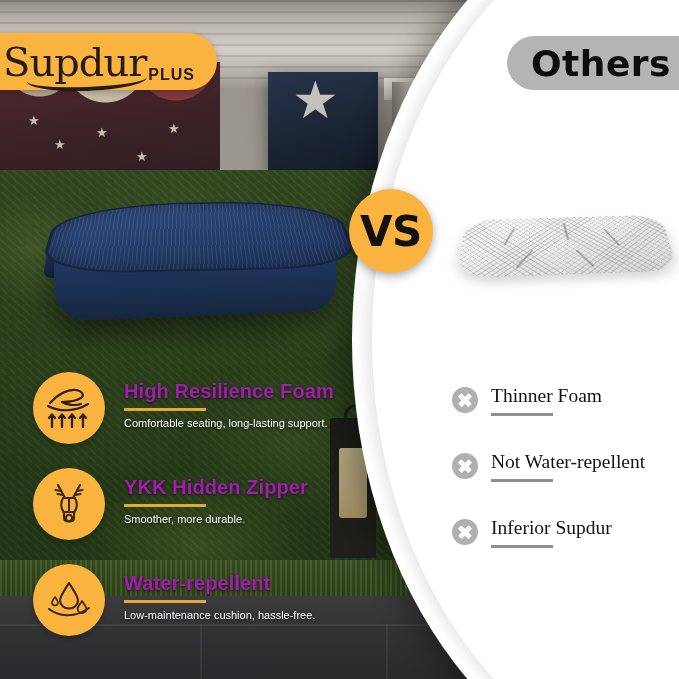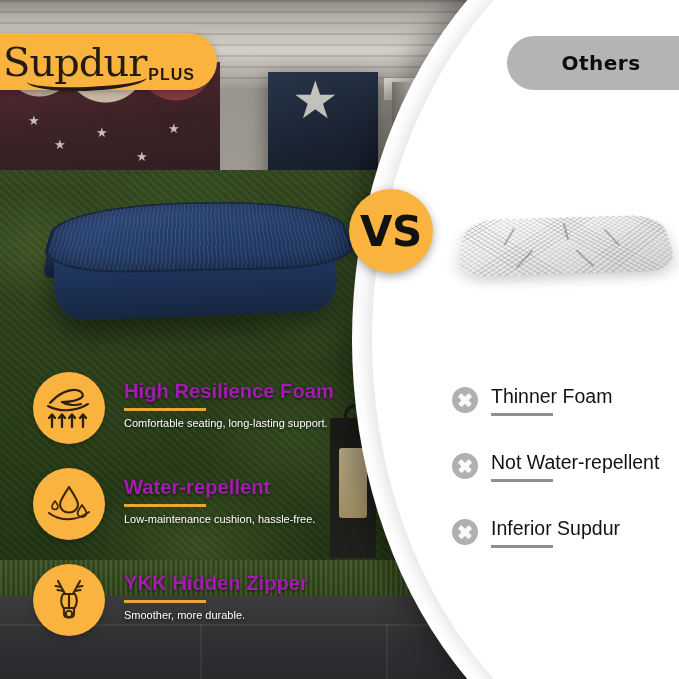--- a/index.html
+++ b/index.html
@@ -202,21 +202,21 @@
     position:absolute; right:-38px; top:36px;
     width:210px; height:54px;
     background:#b4b4b4;
     border-radius:28px 0 0 28px;
     display:flex; align-items:center; justify-content:center;
     padding-right:22px;
     box-sizing:border-box;
   }
   .others-text{
     font-family:"DejaVu Sans", sans-serif;
-    font-size:20px; font-weight:700; color:#0d0d0d;
+    font-size:36px; font-weight:700; color:#0d0d0d;
     letter-spacing:.5px;
   }
 
   
   .cushion-wrap{
     position:absolute; left:40px; top:168px;
     width:310px; height:160px;
   }
   .cushion-side{
     position:absolute; left:14px; top:52px;
@@ -335,21 +335,21 @@
   .con-icon:before,
   .con-icon:after{
     content:""; position:absolute; left:50%; top:50%;
     width:15px; height:4.5px; background:#fafafa; border-radius:1px;
     transform-origin:center;
   }
   .con-icon:before{ transform:translate(-50%,-50%) rotate(45deg); }
   .con-icon:after { transform:translate(-50%,-50%) rotate(-45deg); }
   .con-body{ margin-left:13px; }
   .con-title{
-    font-family:Liberation Sans, sans-serif;
+    font-family:Liberation Serif, serif;
     font-size:19.5px; font-weight:400; color:#131313;
     line-height:1.05;
     white-space:nowrap;
   }
   .con-rule{
     width:62px; height:2.5px; background:#8f8f8f; margin-top:7px;
   }
 
   svg { display:block; }
 </style>
@@ -455,56 +455,56 @@
       </div>
       <div class="feat-body">
         <div class="feat-title">High Resilience Foam</div>
         <div class="feat-rule"></div>
         <div class="feat-sub">Comfortable seating, long-lasting support.</div>
       </div>
     </div>
 
     <div class="feature">
       <div class="feat-icon">
-        <svg width="46" height="44" viewBox="0 0 46 44" fill="none" stroke="#3a2608" stroke-width="2.1" stroke-linecap="round" stroke-linejoin="round">
-          <path d="M23 5 C28 13, 32 18, 32 22.5 C32 27, 28 30.5, 23 30.5 C18 30.5, 14 27, 14 22.5 C14 18, 18 13, 23 5 Z"></path>
-          <path d="M36 23 C38.5 26.5, 40.5 29, 40.5 31 C40.5 33.3, 38.5 35, 36 35 C33.6 35, 31.6 33.3, 31.6 31 C31.6 29, 33.6 26.5, 36 23 Z" stroke-width="1.8"></path>
-          <path d="M9 19 C10.8 21.5, 12 23.2, 12 24.6 C12 26.3, 10.7 27.5, 9 27.5 C7.3 27.5, 6 26.3, 6 24.6 C6 23.2, 7.2 21.5, 9 19 Z" stroke-width="1.6"></path>
-          <path d="M3 31 C12 38, 28 41, 43 30"></path>
-        </svg>
-      </div>
-      <div class="feat-body">
-        <div class="feat-title">Water-repellent</div>
-        <div class="feat-rule"></div>
-        <div class="feat-sub">Low-maintenance cushion, hassle-free.</div>
-      </div>
-    </div>
-
-    <div class="feature">
-      <div class="feat-icon">
         <svg width="44" height="48" viewBox="0 0 44 48" fill="none" stroke="#3a2608" stroke-width="2.1" stroke-linecap="round" stroke-linejoin="round">
           <path d="M18 18 L11 5"></path>
             <path d="M26 18 L33 5"></path>
           <path d="M14 11 L8.5 10"></path>
             <path d="M16 15 L10.5 14"></path>
           <path d="M30 11 L35.5 10"></path>
             <path d="M28 15 L33.5 14"></path>
           <path d="M16 18 C13.5 22, 13.5 28, 16.5 32 L27.5 32 C30.5 28, 30.5 22, 28 18 Z"></path>
           <path d="M22 18 V32"></path>
           <path d="M17 32 L17 38 C17 40, 19 41.5, 22 41.5 C25 41.5, 27 40, 27 38 L27 32"></path>
           <circle cx="22" cy="38" r="3.2"></circle>
         </svg>
       </div>
       <div class="feat-body">
         <div class="feat-title">YKK Hidden Zipper</div>
         <div class="feat-rule"></div>
         <div class="feat-sub">Smoother, more durable.</div>
       </div>
     </div>
 
+    <div class="feature">
+      <div class="feat-icon">
+        <svg width="46" height="44" viewBox="0 0 46 44" fill="none" stroke="#3a2608" stroke-width="2.1" stroke-linecap="round" stroke-linejoin="round">
+          <path d="M23 5 C28 13, 32 18, 32 22.5 C32 27, 28 30.5, 23 30.5 C18 30.5, 14 27, 14 22.5 C14 18, 18 13, 23 5 Z"></path>
+          <path d="M36 23 C38.5 26.5, 40.5 29, 40.5 31 C40.5 33.3, 38.5 35, 36 35 C33.6 35, 31.6 33.3, 31.6 31 C31.6 29, 33.6 26.5, 36 23 Z" stroke-width="1.8"></path>
+          <path d="M9 19 C10.8 21.5, 12 23.2, 12 24.6 C12 26.3, 10.7 27.5, 9 27.5 C7.3 27.5, 6 26.3, 6 24.6 C6 23.2, 7.2 21.5, 9 19 Z" stroke-width="1.6"></path>
+          <path d="M3 31 C12 38, 28 41, 43 30"></path>
+        </svg>
+      </div>
+      <div class="feat-body">
+        <div class="feat-title">Water-repellent</div>
+        <div class="feat-rule"></div>
+        <div class="feat-sub">Low-maintenance cushion, hassle-free.</div>
+      </div>
+    </div>
+
   </div>
 
   <div class="cons">
 
     <div class="con">
       <div class="con-icon"></div>
       <div class="con-body">
         <div class="con-title">Thinner Foam</div>
         <div class="con-rule"></div>
       </div>

